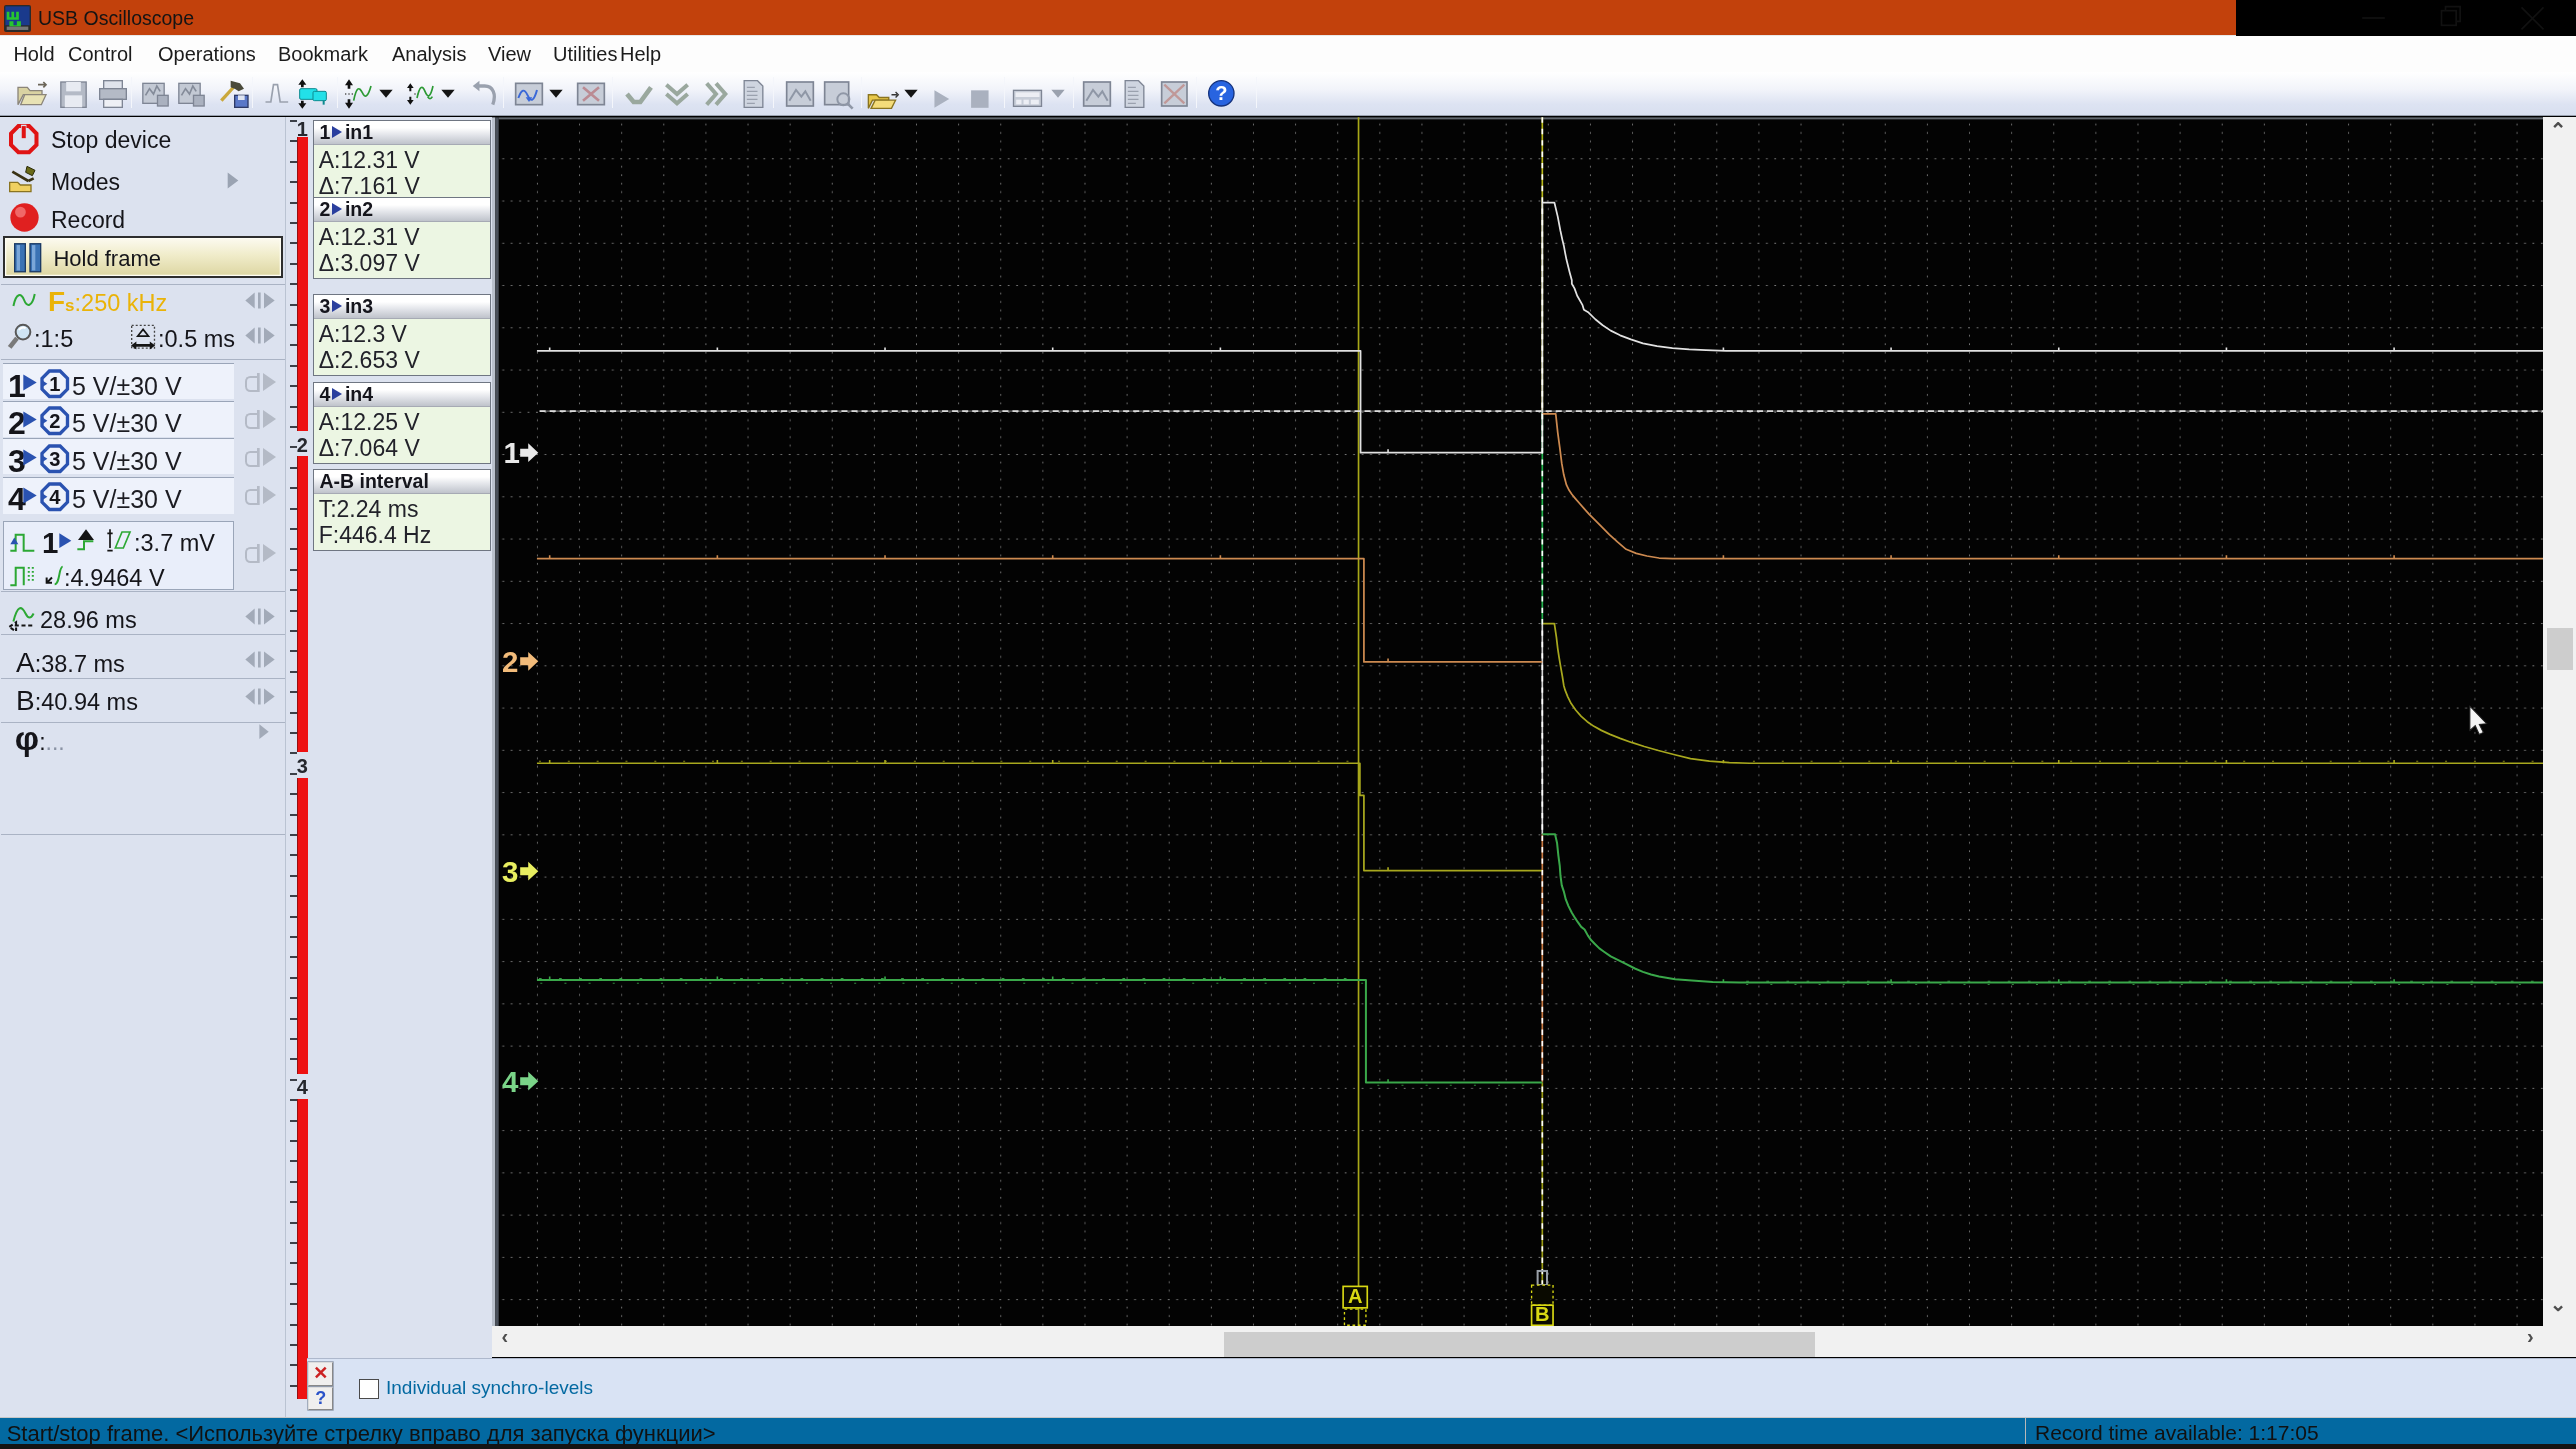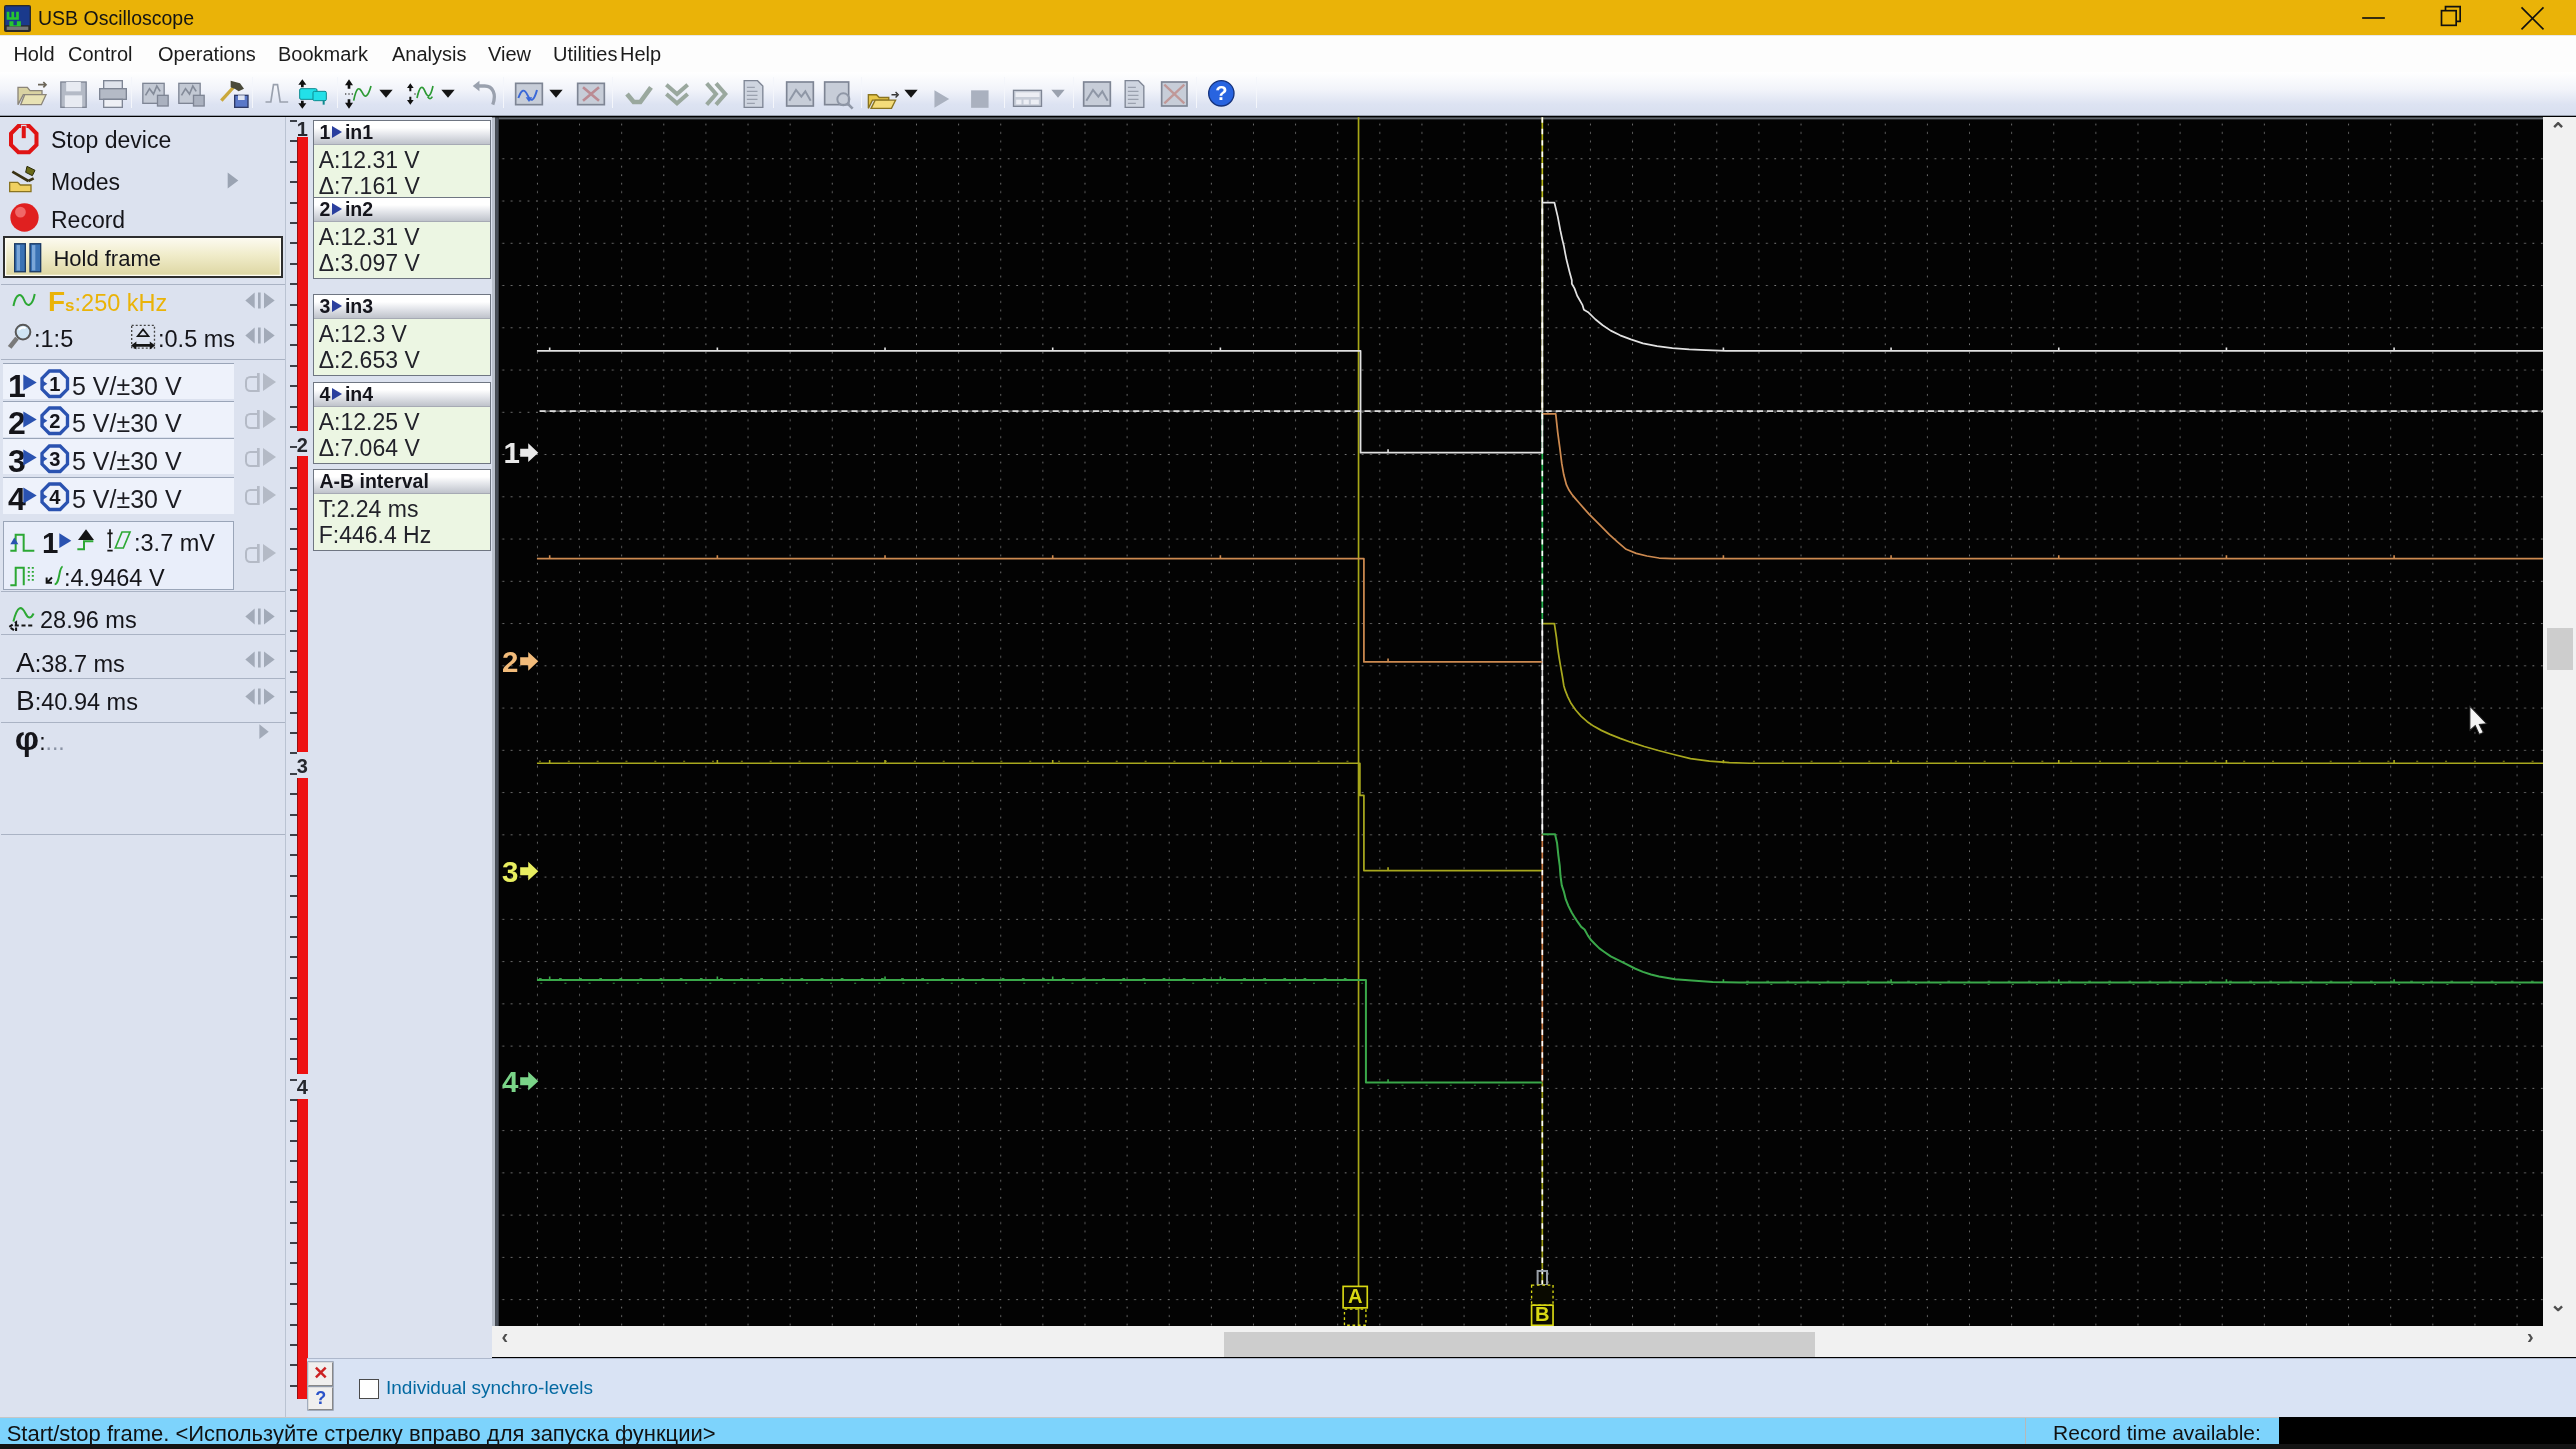--- a/index.html
+++ b/index.html
@@ -1,19 +1,19 @@
 <!DOCTYPE html>
 <html style="font-size:10.7px"><head>
 <meta charset="utf-8">
 <style>
 * { margin:0; padding:0; box-sizing:border-box; }
 html,body { width:2576px; height:1449px; overflow:hidden; background:#000; }
 body { font-family:"Liberation Sans", sans-serif; position:relative; }
 .abs { position:absolute; }
-#titlebar { left:0; top:0; width:2576px; height:36px; background:#eab308; border-bottom:0.7px solid #e8e8e8; }
+#titlebar { left:0; top:0; width:2236px; height:36px; background:#c2410c; border-bottom:0.7px solid #e8e8e8; }
 #title-ic { left:4px; top:4.7px; }
 #title-tx { left:38px; top:7.4px; font-size:19.5px; color:#141414; }
 #menubar { left:0; top:36px; width:2576px; height:36px; background:#fdfdfd; }
 .mi { position:absolute; top:6.7px; font-size:20px; color:#1c1c1c; }
 #toolbar { left:0; top:72px; width:2576px; height:44px;
   background:linear-gradient(#ffffff, #f2f4fa 40%, #dde3f2 75%, #d8dfef);
   border-bottom:1.3px solid #98a0ae; }
 .tsep { position:absolute; top:5.4px; width:1.3px; height:31px; background:#b9bfcc; border-right:0.7px solid #f4f6fb; }
 .tic { position:absolute; top:6px; }
 #leftbg { left:0; top:117px; width:492px; height:1300px; background:#dce2ef; }
@@ -47,21 +47,21 @@
 #scope { left:492px; top:117px; }
 #vsb { left:2543px; top:117px; width:33px; height:1210px; background:#f1f1f1; }
 #hsb { left:492px; top:1326px; width:2084px; height:31px; background:#f1f1f1; }
 #hthumb { left:732px; top:6px; width:591px; height:25px; background:#cdcdcd; position:absolute; }
 #vthumb { left:4px; top:511px; width:25.5px; height:42px; background:#cdcdcd; position:absolute; }
 .sbarr { position:absolute; font-size:20px; color:#4e4e4e; font-weight:bold; }
 #bluebar { left:307px; top:1358px; width:2269px; height:59px; background:#d9e3f4; border-top:0.7px solid #aeb8cc; }
 #chkbox { position:absolute; left:52px; top:20px; width:19.5px; height:19.5px; background:#fff; border:1.3px solid #4a4a4a; }
 #chklbl { position:absolute; left:79px; top:18px; font-size:19px; color:#0369a1; }
 .xbtn { position:absolute; width:25px; height:23.5px; background:#f0efee; border:1.3px outset #dcdcdc; font-size:18px; text-align:center; line-height:21px; box-shadow:0 0 0 0.7px #8a95a5; }
-#statusbar { left:0; top:1417px; width:2279px; height:27px; background:#7dd3fc; border-top:1.3px solid #c6c6c6; font-size:22px; color:#111;text-align:center; }
+#statusbar { left:0; top:1417px; width:2576px; height:27px; background:#0369a1; border-top:1.3px solid #c6c6c6; font-size:22px; color:#111;text-align:center; }
 #blackstrip { left:0; top:1444px; width:2576px; height:5.4px; background:#141414; }
 </style>
 </head>
 <body>
 <div class="abs" id="titlebar">
   <svg class="abs" id="title-ic" width="27" height="27" viewBox="0 0 40 40">
     <rect x="0" y="0" width="40" height="40" rx="3" fill="#2a2a2a"></rect>
     <rect x="2" y="2" width="36" height="28" fill="#1a3a8c"></rect>
     <path d="M4 22 v-12 h4 v8 h3 v-8 h4 v8 h3 v-8 h4 v12 z" fill="#27c62f"></path>
     <path d="M8 24 h6 v6 h5 v-6 h6 v8 h-17 z" fill="#27c62f"></path>

